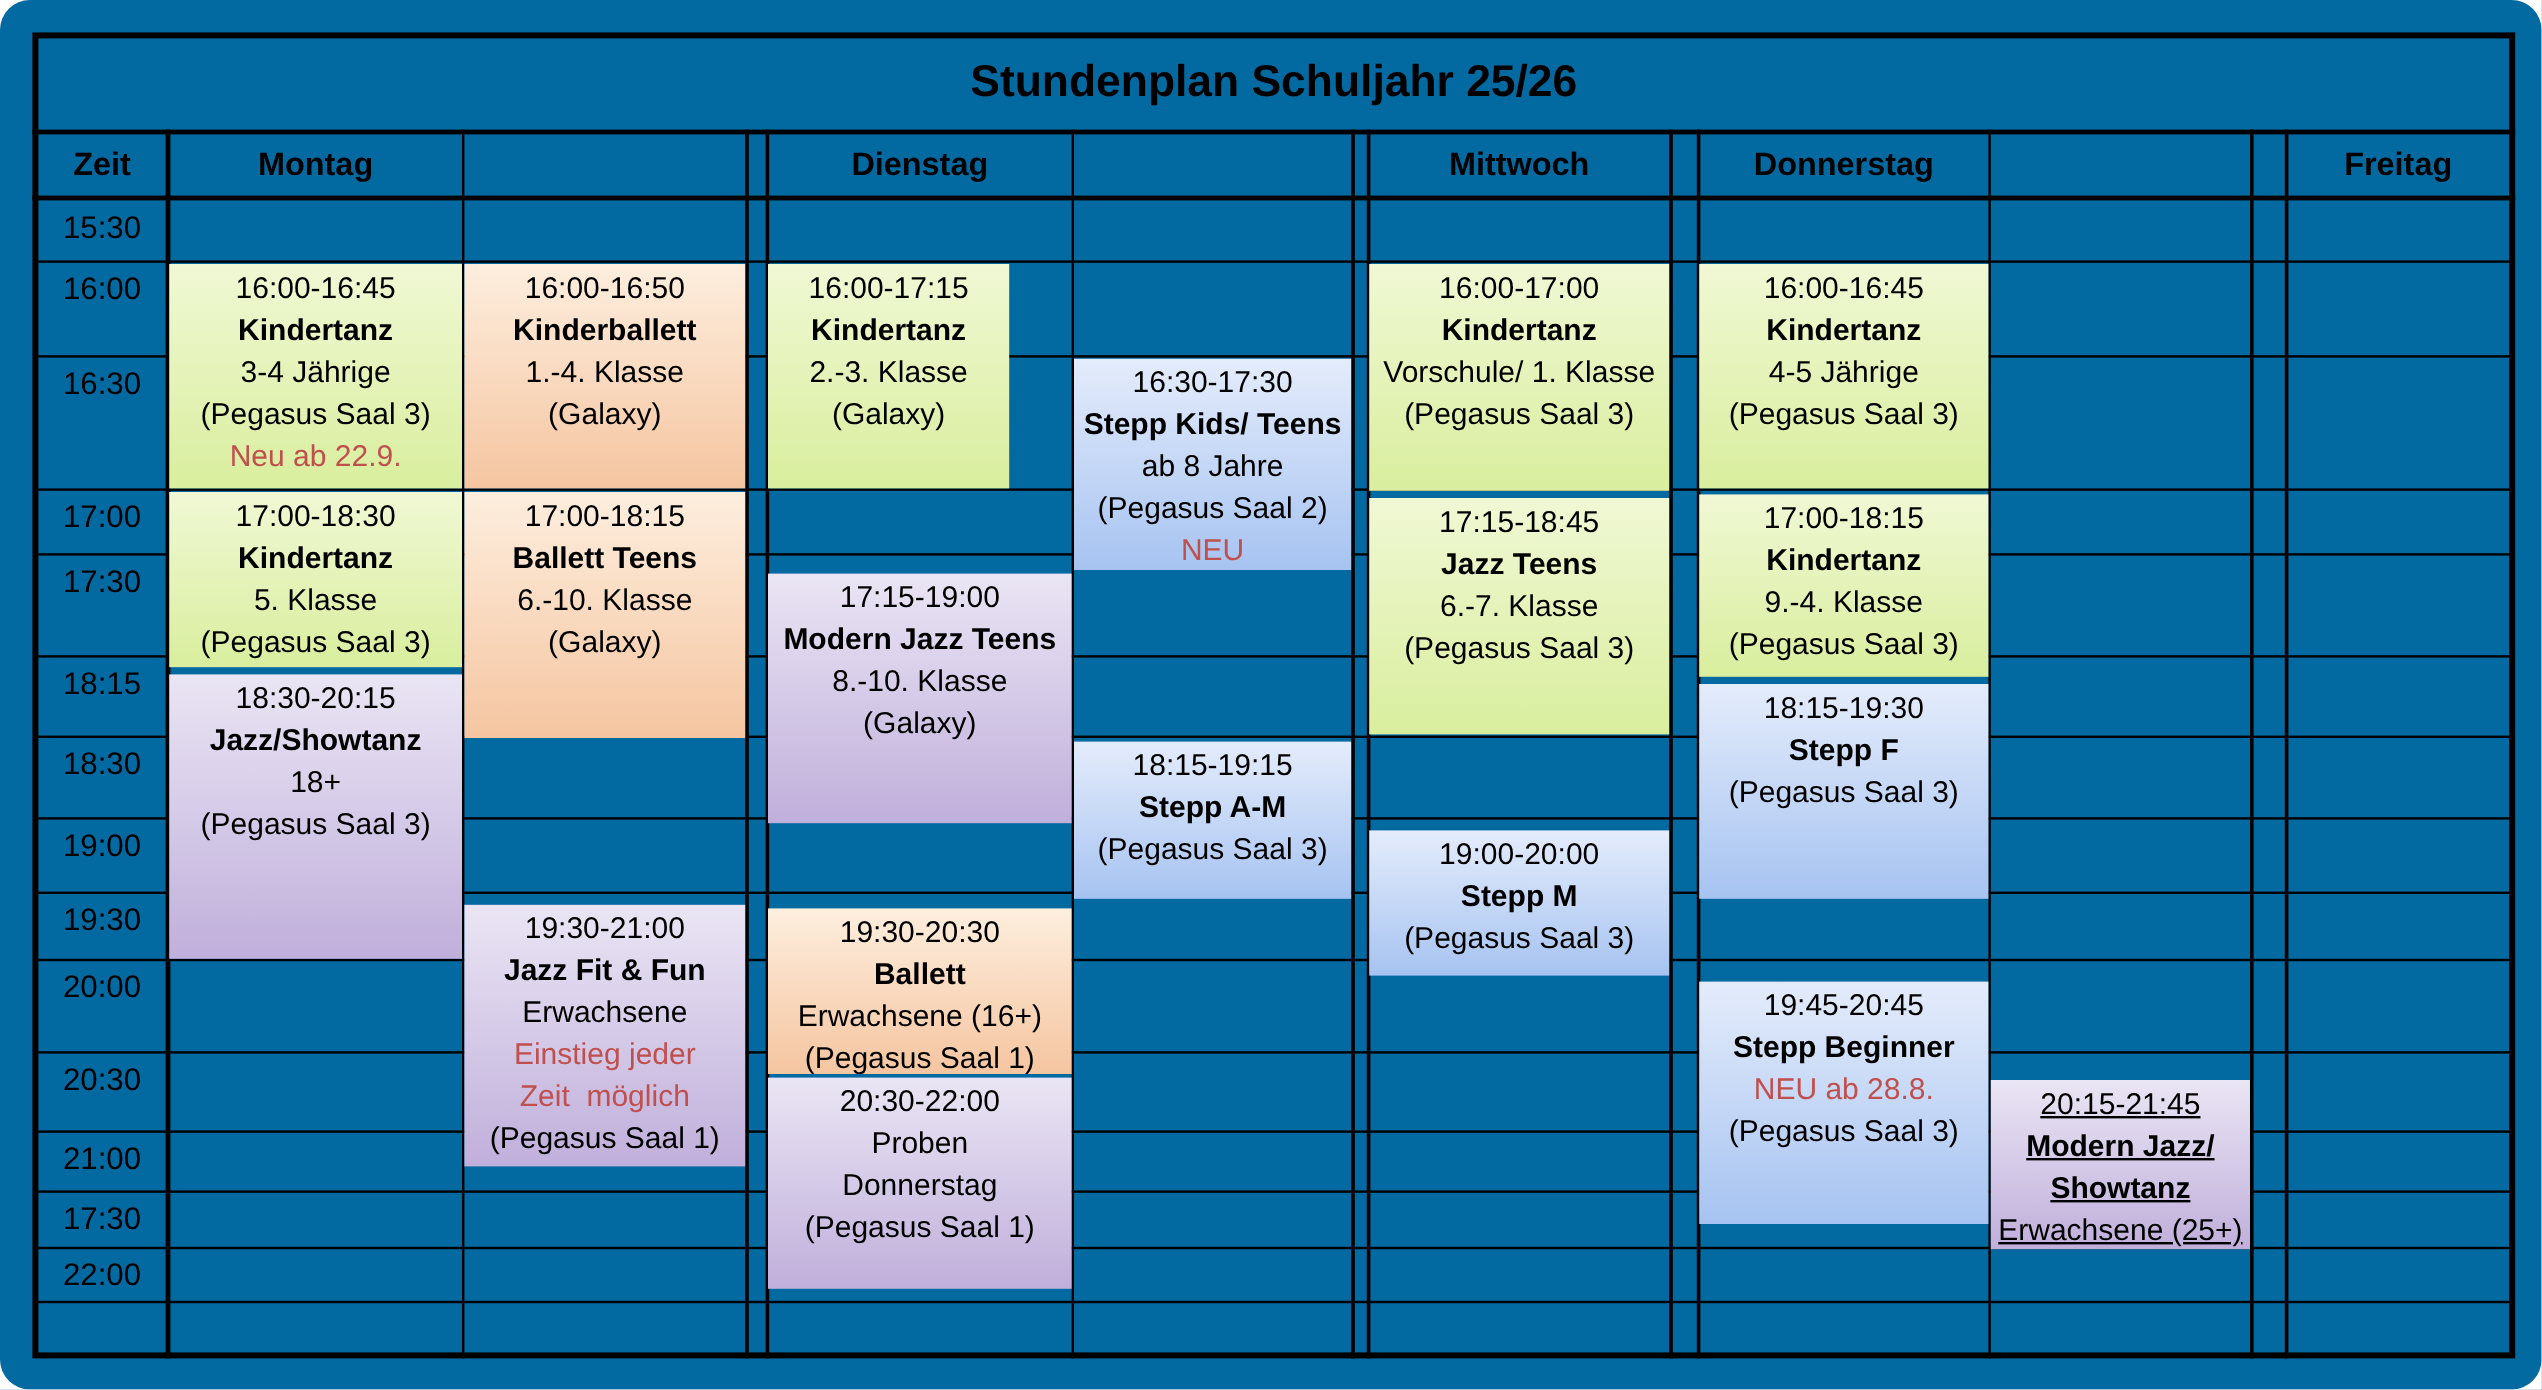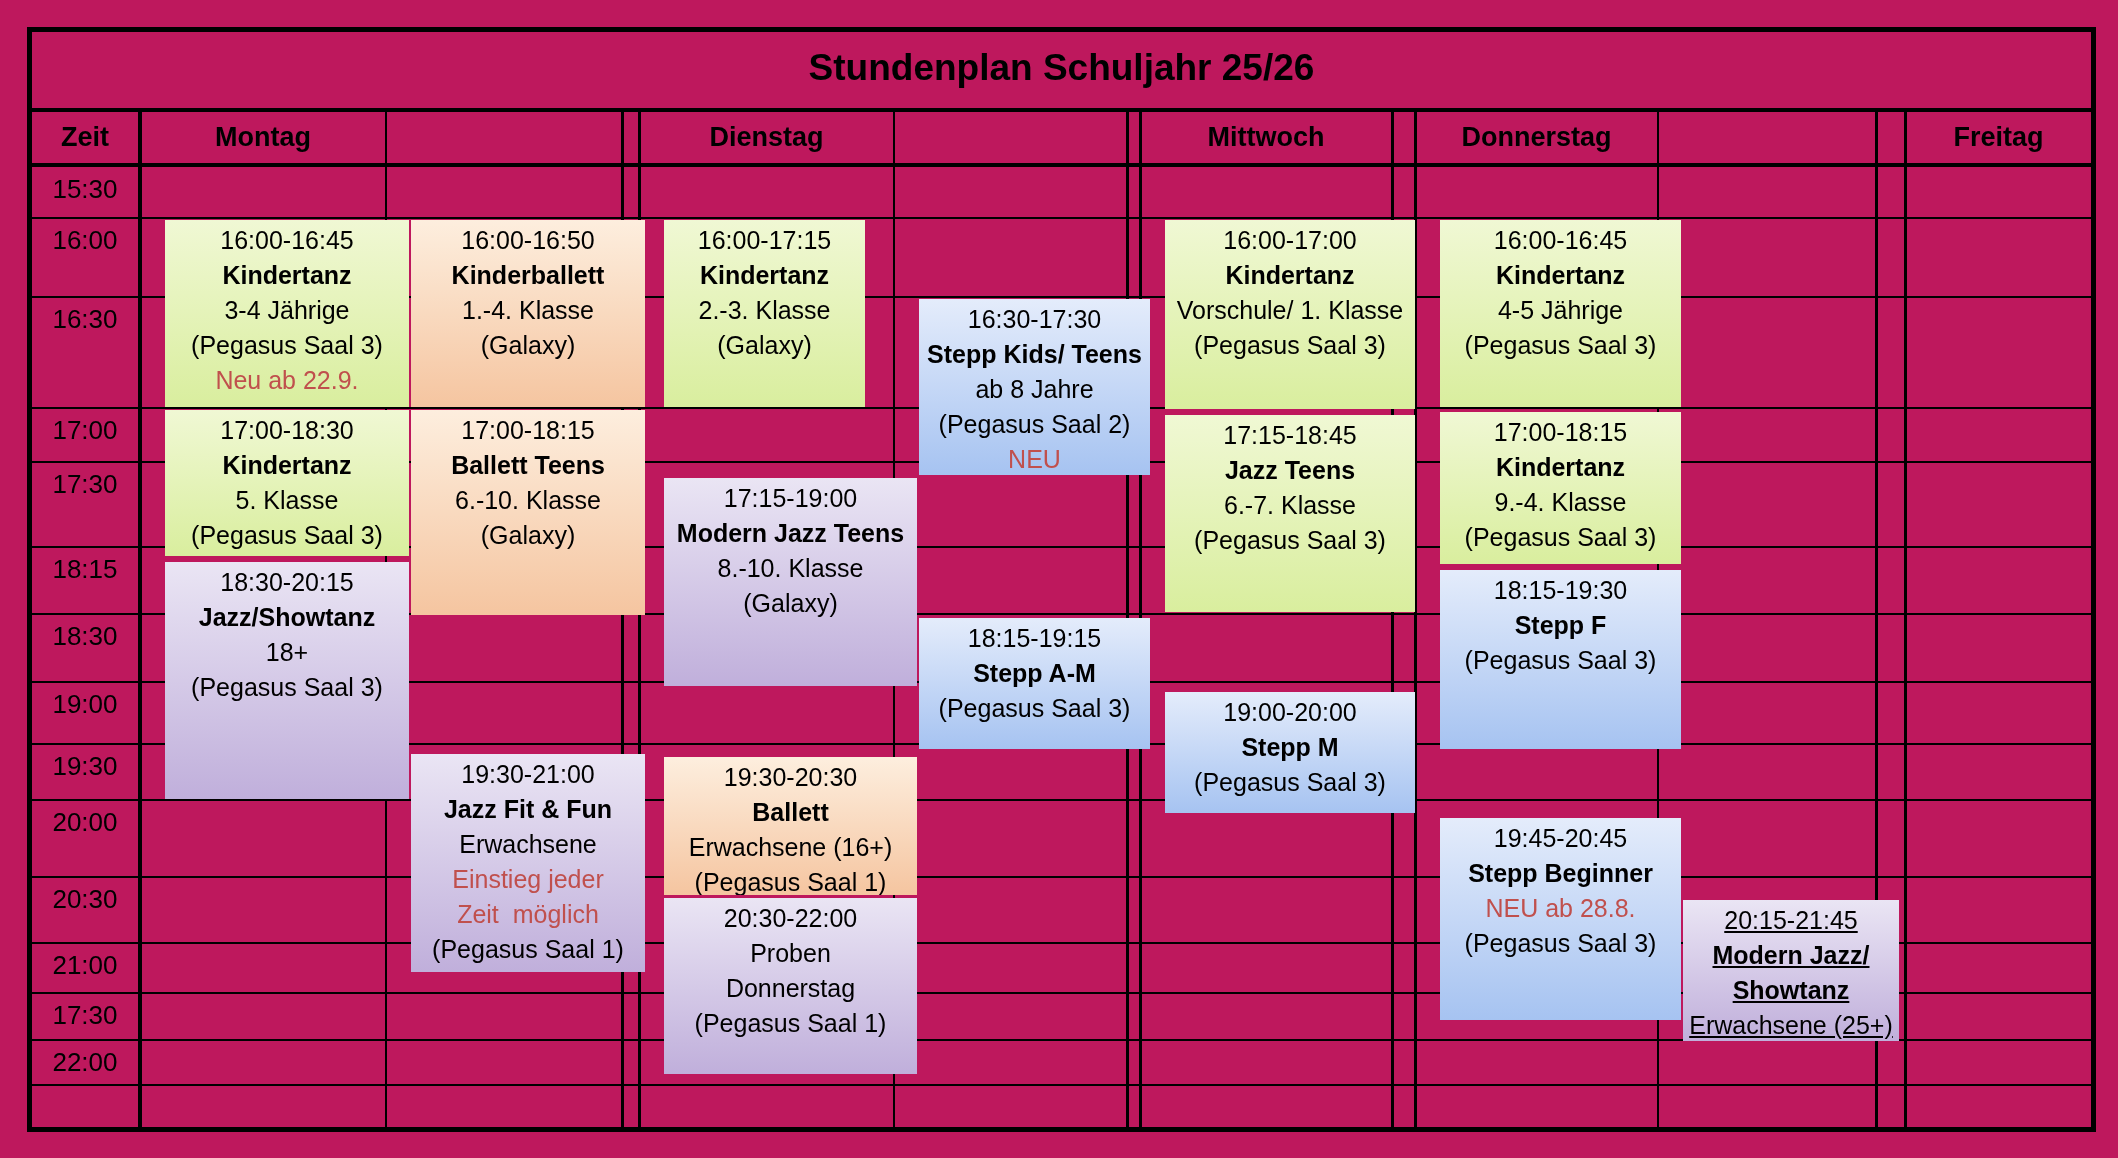--- a/index.html
+++ b/index.html
@@ -1,18 +1,18 @@
 <!DOCTYPE html>
 <html><head>
 <meta charset="utf-8">
 <style>
   html,body{margin:0;padding:0;background:#ffffff;}
   .canvas{
-    position:relative;width:2118px;height:1158px;background:#be185d;
-    font-family:"Liberation Sans",sans-serif;color:#000;overflow:hidden;
+    position:relative;width:2118px;height:1158px;background:#0369a1;
+    font-family:"Liberation Sans",sans-serif;color:#000;overflow:hidden;border-radius:25px;
   }
   .line{position:absolute;background:#000;z-index:1;}
   .thick{position:absolute;background:#000;z-index:4;}
   .frame{position:absolute;left:27px;top:27px;width:2069px;height:1105px;
     border:5px solid #000;box-sizing:border-box;z-index:5;pointer-events:none;}
   .title{
     position:absolute;left:27px;top:27px;width:2069px;height:81px;
     display:flex;align-items:center;justify-content:center;
     font-size:37px;font-weight:bold;z-index:2;
   }
@@ -25,21 +25,21 @@
   .hc-dienstag{left:639px;width:255px;}
   .hc-mittwoch{left:1140px;width:252px;}
   .hc-donnerstag{left:1415px;width:243px;}
   .hc-freitag{left:1905px;width:187px;}
   .tlabel{
     position:absolute;left:30px;width:110px;text-align:center;
     font-size:26px;z-index:2;
   }
   .event{
     position:absolute;z-index:3;text-align:center;padding-top:3px;
-    box-sizing:border-box;overflow:hidden;margin-left:24px;
+    box-sizing:border-box;overflow:hidden;
   }
   .ev-line{
     font-size:25px;line-height:35px;white-space:pre;
   }
   .ev-line.b{font-weight:bold;}
 </style>
 </head>
 <body>
 
 <div class="canvas">

